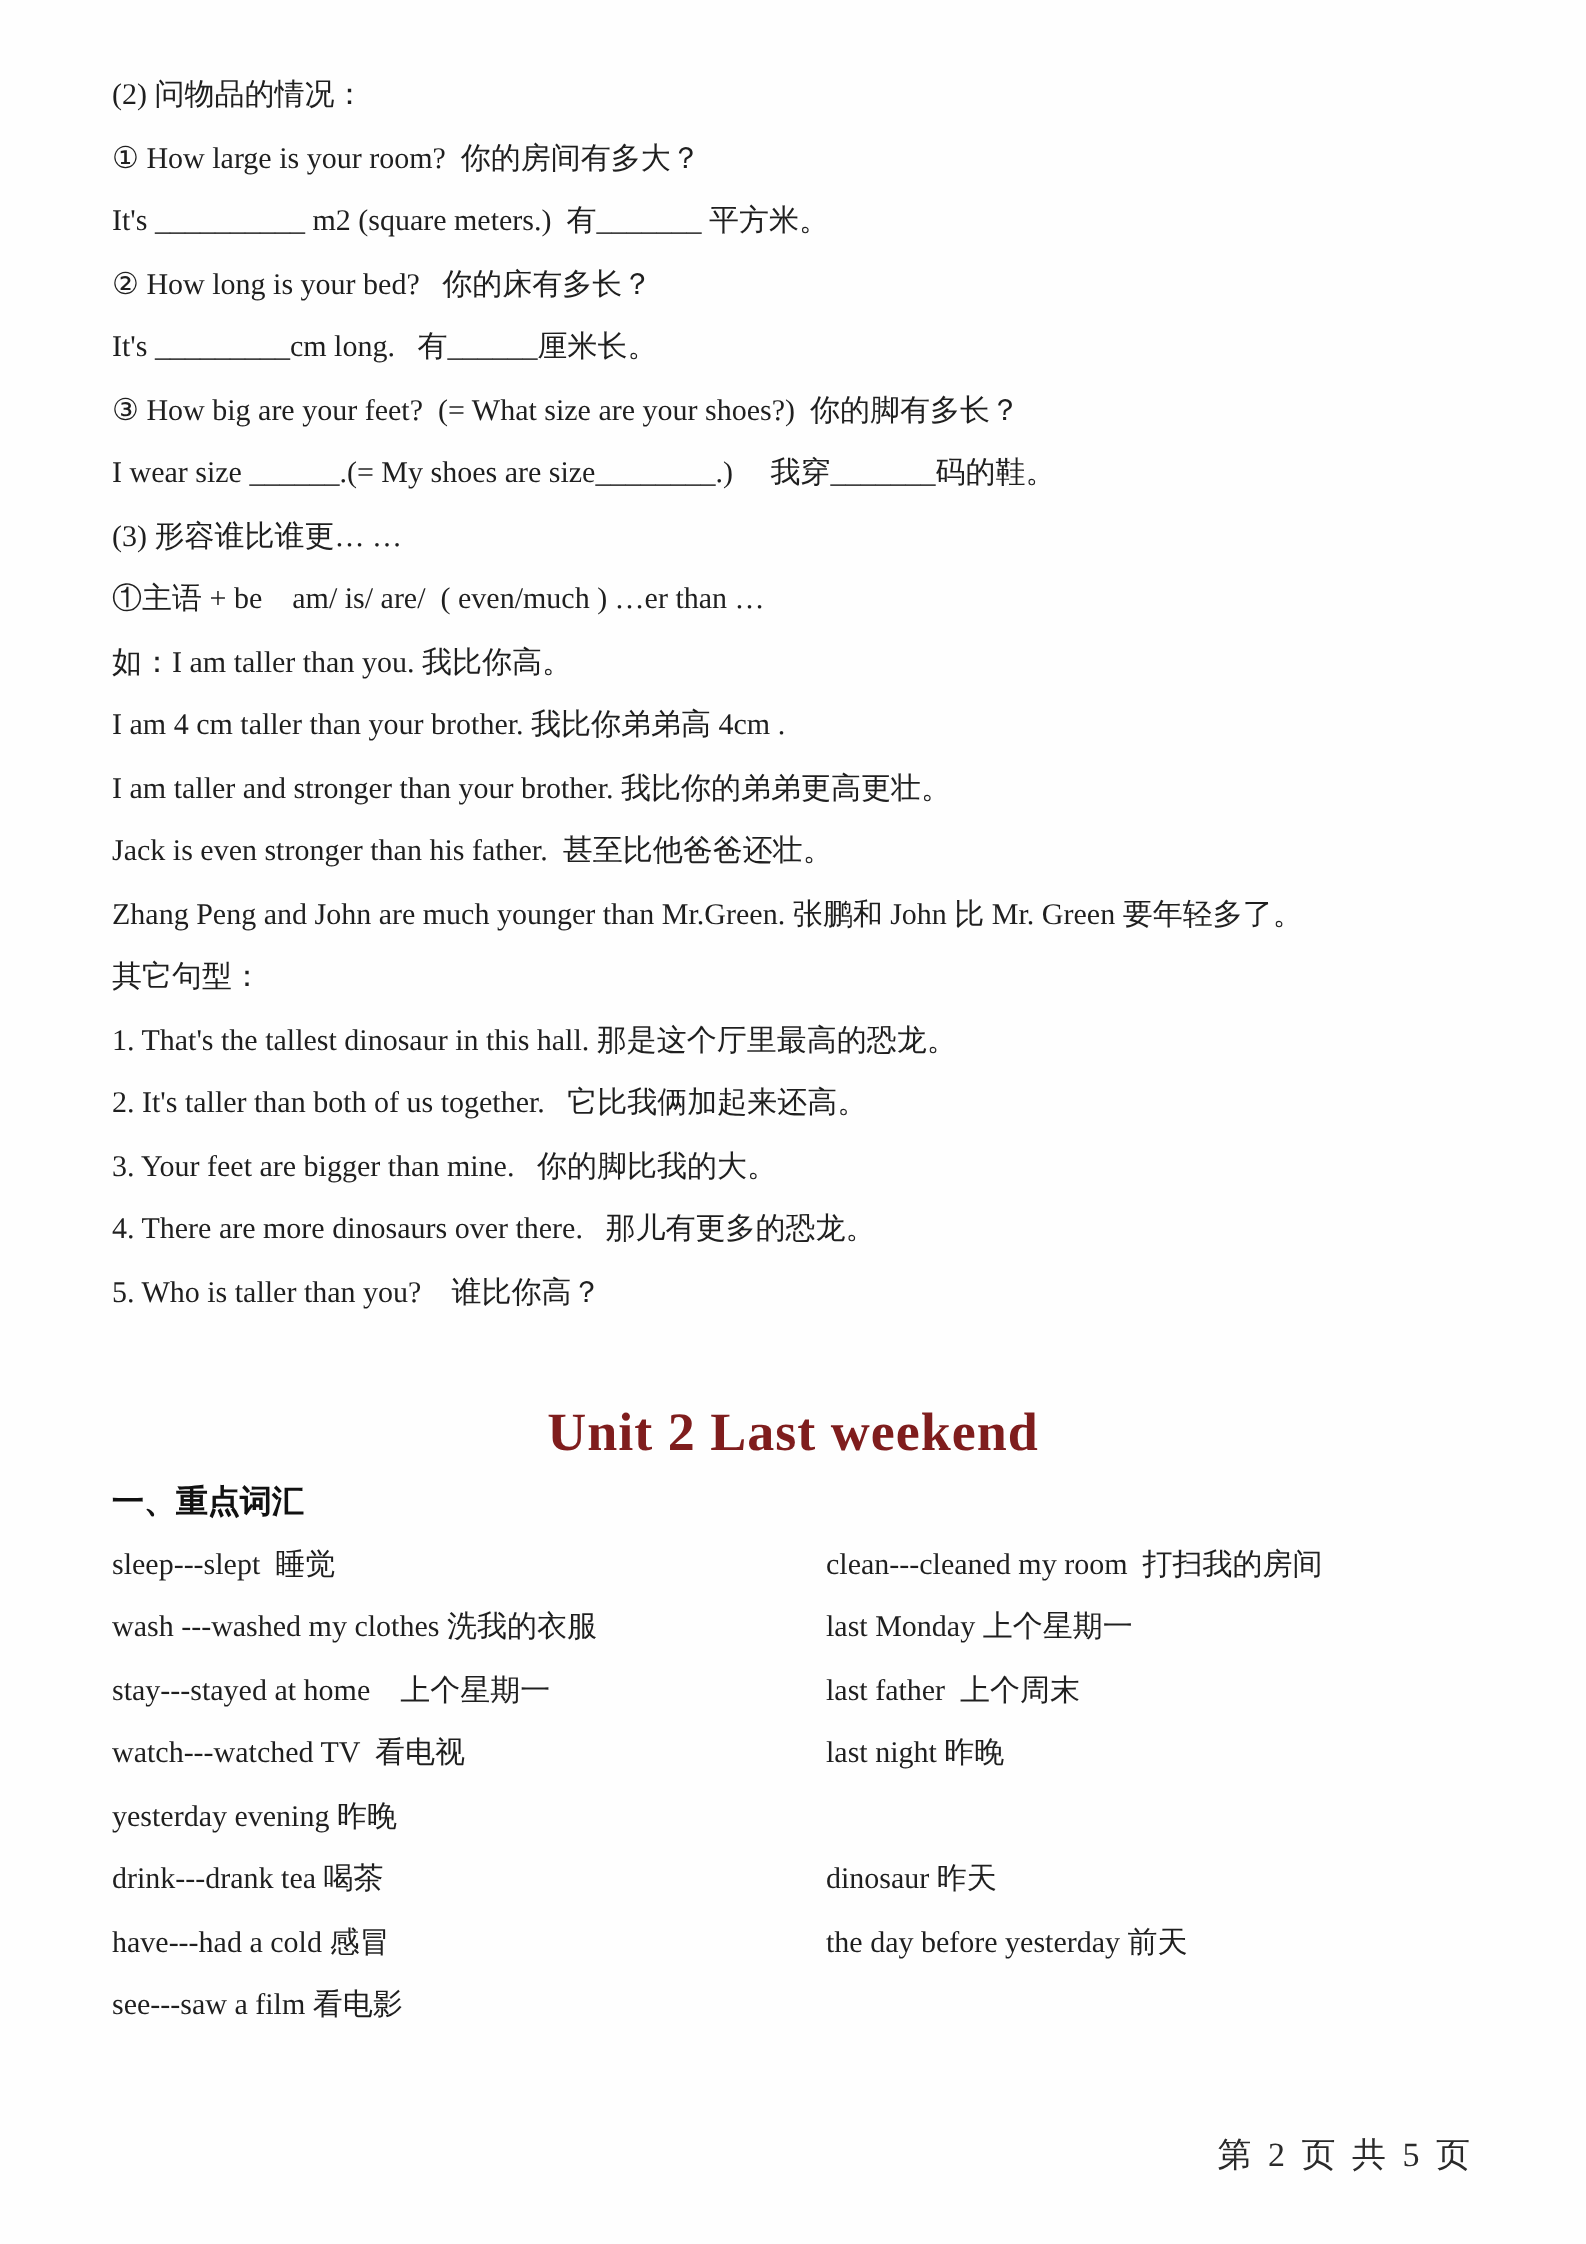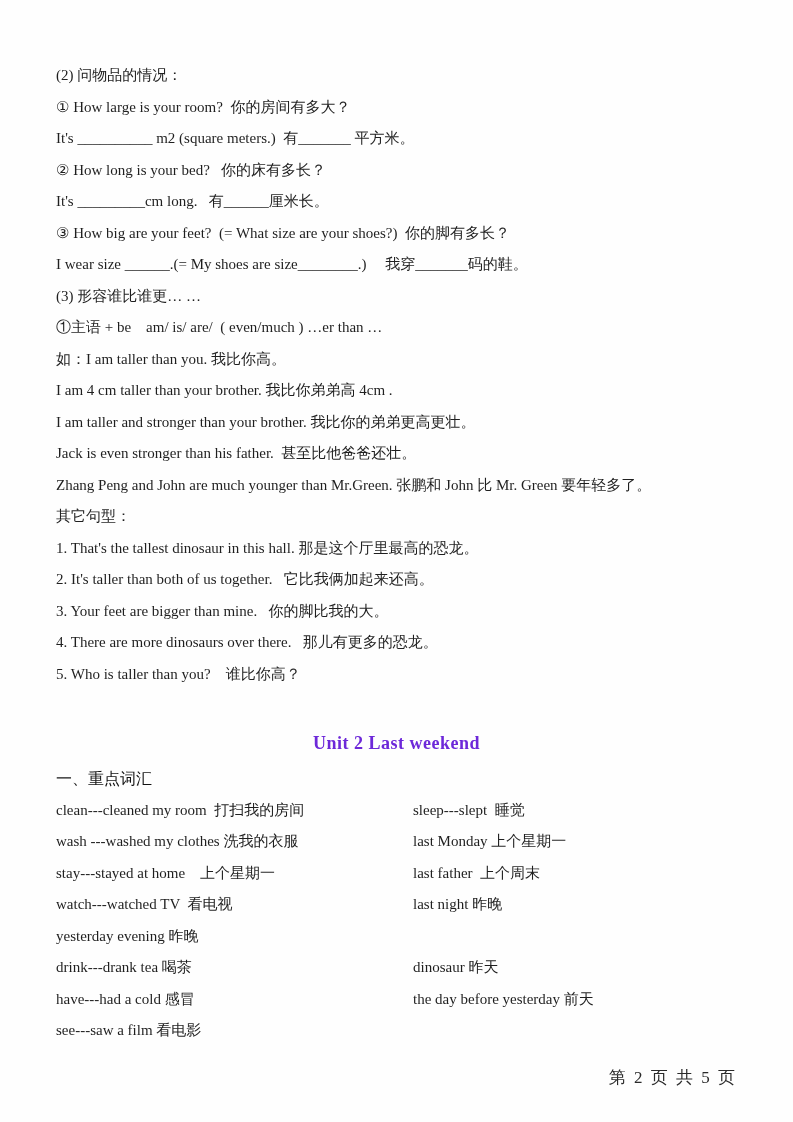--- a/index.html
+++ b/index.html
@@ -10,43 +10,43 @@
   .page {
     position: relative;
     width: 793px;
     height: 1122px;
     background: #fefefe;
     overflow: hidden;
     font-family: "Liberation Serif", "DejaVu Serif", serif;
     color: #1f1f1f;
   }
   .content {
-    padding: 60px 56px 0 56px;
+    padding: 33px 56px 0 56px;
   }
   .line {
     margin: 0;
     font-size: 15px;
     line-height: 31.5px;
     white-space: pre-wrap;
     color: #1f1f1f;
   }
   .unit-heading {
     margin: 37px 0 0 0;
     text-align: center;
-    font-size: 18px;
+    font-size: 27px;
     line-height: 32px;
     font-weight: bold;
-    color: #6d28d9;
+    color: #7f1d1d;
     letter-spacing: 0.5px;
   }
   .vocab-title {
     margin: 4px 0 0 0;
     font-size: 16px;
     line-height: 31.5px;
-    font-weight: normal;
+    font-weight: bold;
     font-family: "Liberation Sans", "DejaVu Sans", sans-serif;
     color: #111111;
   }
   .vocab-table {
     margin: 0;
   }
   .vocab-row {
     display: grid;
     grid-template-columns: 357px 1fr;
   }
@@ -95,22 +95,22 @@
     <p class="line">3. Your feet are bigger than mine.   你的脚比我的大。</p>
     <p class="line">4. There are more dinosaurs over there.   那儿有更多的恐龙。</p>
     <p class="line">5. Who is taller than you?    谁比你高？</p>
 
     <h1 class="unit-heading">Unit 2   Last weekend</h1>
 
     <p class="vocab-title">一、重点词汇</p>
 
     <div class="vocab-table">
       <div class="vocab-row">
+        <div class="vocab-cell">sleep---slept  睡觉</div>
         <div class="vocab-cell">clean---cleaned my room  打扫我的房间</div>
-        <div class="vocab-cell">sleep---slept  睡觉</div>
       </div>
       <div class="vocab-row">
         <div class="vocab-cell">wash ---washed my clothes 洗我的衣服</div>
         <div class="vocab-cell">last Monday 上个星期一</div>
       </div>
       <div class="vocab-row">
         <div class="vocab-cell">stay---stayed at home    上个星期一</div>
         <div class="vocab-cell">last father  上个周末</div>
       </div>
       <div class="vocab-row">

